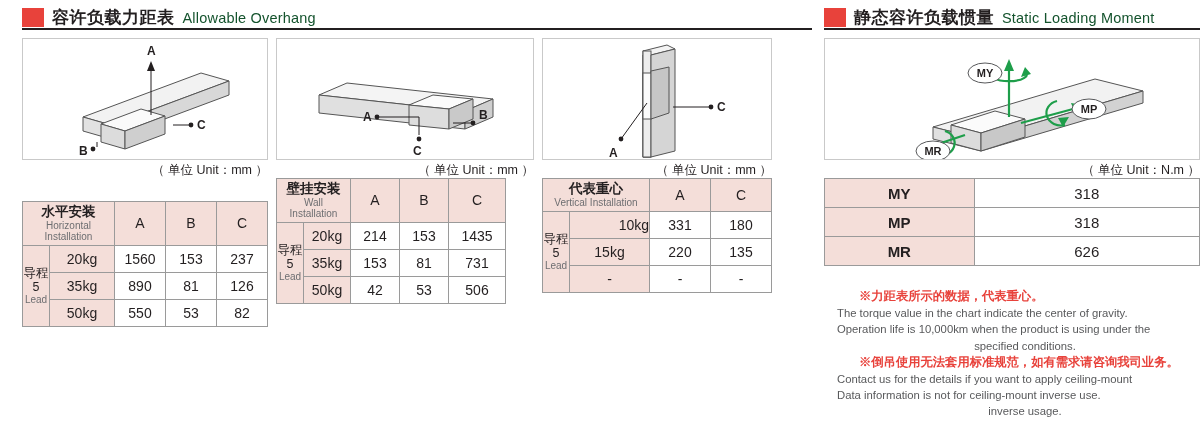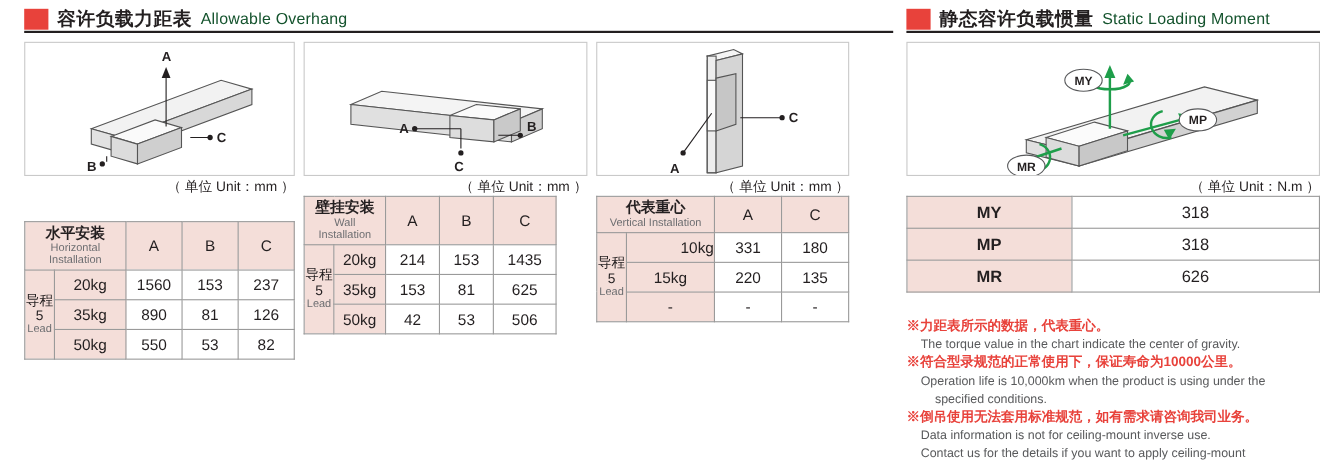--- a/index.html
+++ b/index.html
@@ -144,27 +144,28 @@
     left: 824px;
     top: 288px;
     width: 376px;
     font-size: 11.6px;
     line-height: 1.42;
   }
   .note-cn {
     color: #e8423b;
     font-weight: bold;
     font-size: 12.3px;
+    margin-left: 35px;
   }
   .note-en {
     color: #58595b;
     padding-left: 13px;
     font-size: 11.3px;
   }
-  .note-en.indent2 { padding-left: 26px; }
+  .note-en.indent2 { padding-left: 26px; text-align: center; }
 
   
   .fig-svg { display: block; }
 </style>
 </head>
 <body>
 
 <div class="sec-header" style="left:22px; top:6px;">
   <div class="sec-bar"></div>
   <div class="sec-cn">容许负载力距表</div>
@@ -305,21 +306,21 @@
     </td>
     <td class="load-cell" style="height:26px;">20kg</td>
     <td class="val-cell">214</td>
     <td class="val-cell">153</td>
     <td class="val-cell">1435</td>
   </tr>
   <tr>
     <td class="load-cell" style="height:26px;">35kg</td>
     <td class="val-cell">153</td>
     <td class="val-cell">81</td>
-    <td class="val-cell">625</td>
+    <td class="val-cell">731</td>
   </tr>
   <tr>
     <td class="load-cell" style="height:26px;">50kg</td>
     <td class="val-cell">42</td>
     <td class="val-cell">53</td>
     <td class="val-cell">506</td>
   </tr>
 </tbody>
   </table>
 
@@ -405,20 +406,19 @@
   <tr>
     <td class="key">MR</td>
     <td class="val">626</td>
   </tr>
 </tbody>
   </table>
 
 <div class="notes">
   <div class="note-cn">※力距表所示的数据，代表重心。</div>
   <div class="note-en">The torque value in the chart indicate the center of gravity.</div>
-  <div class="note-cn">※符合型录规范的正常使用下，保证寿命为10000公里。</div>
   <div class="note-en">Operation life is 10,000km when the product is using under the</div>
   <div class="note-en indent2">specified conditions.</div>
   <div class="note-cn">※倒吊使用无法套用标准规范，如有需求请咨询我司业务。</div>
+  <div class="note-en">Contact us for the details if you want to apply ceiling-mount</div>
   <div class="note-en">Data information is not for ceiling-mount inverse use.</div>
-  <div class="note-en">Contact us for the details if you want to apply ceiling-mount</div>
   <div class="note-en indent2">inverse usage.</div>
 </div>
 
 </body></html>

